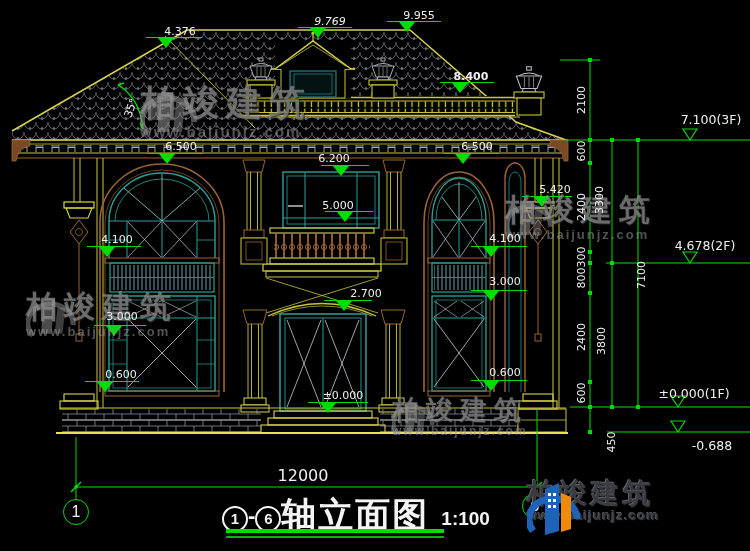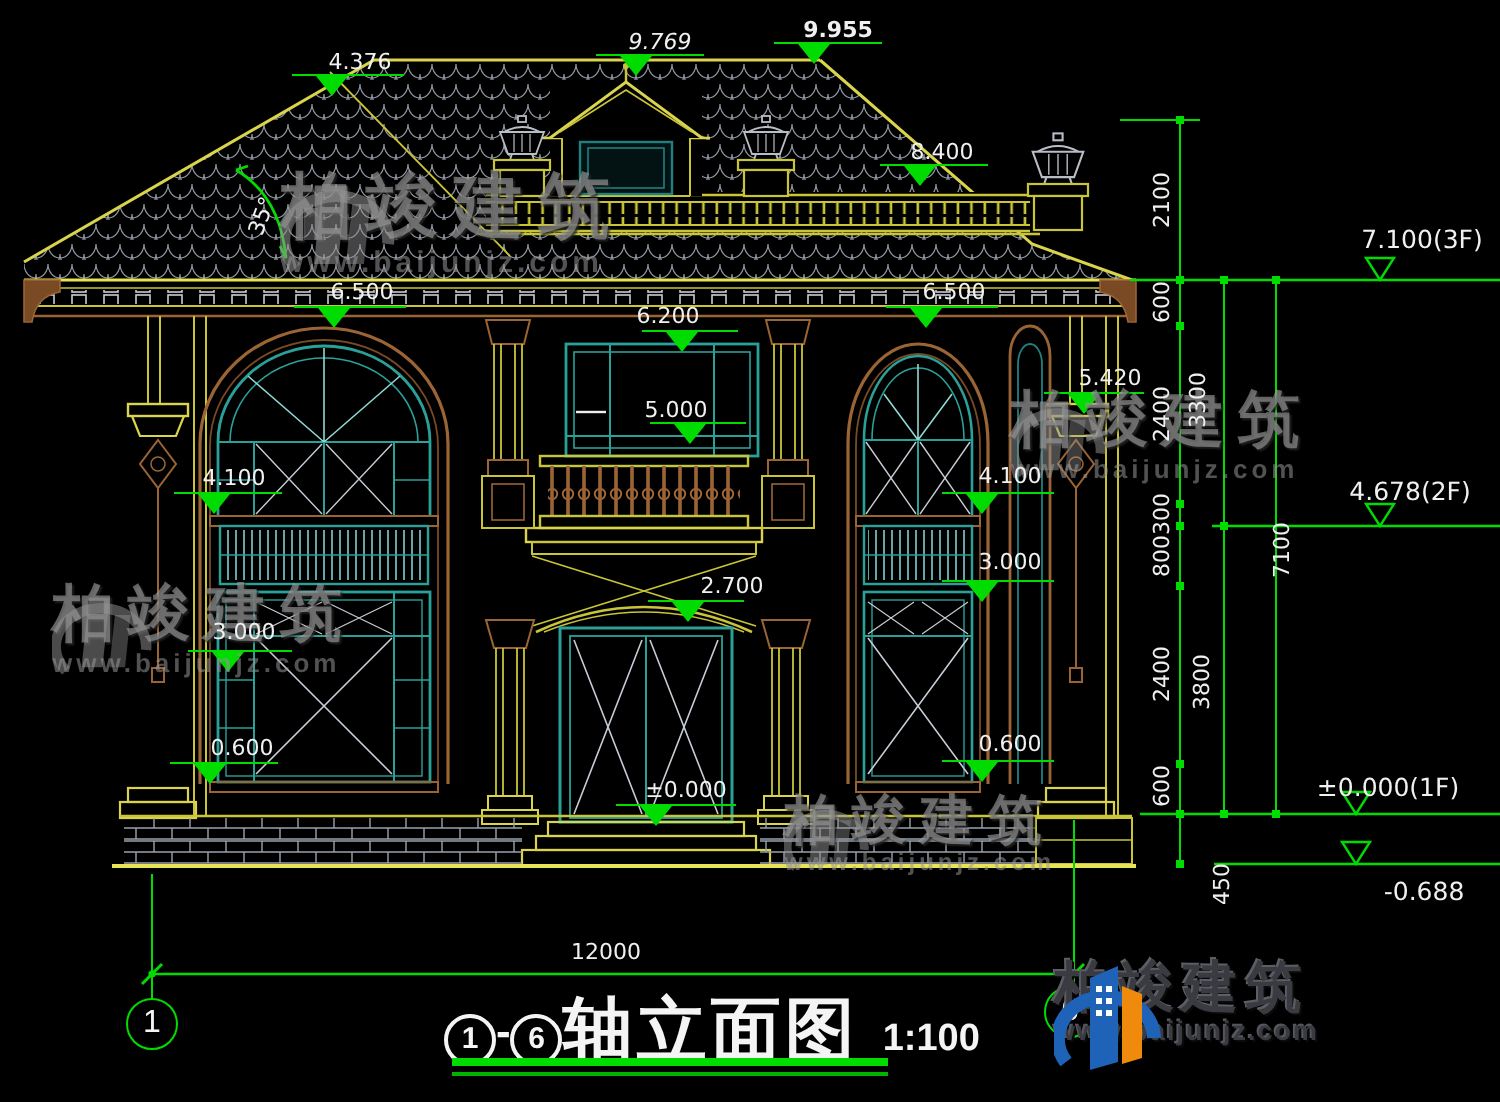--- a/index.html
+++ b/index.html
@@ -387,22 +387,22 @@
     </svg>
   <div class="col">
     <span class="wm-name" style="font-size:27px;">柏竣建筑</span>
     <span class="wm-url" style="font-size:12px;">www.baijunjz.com</span>
   </div>
 </div>
 
 <div id="annotations">
     <div class="ann" style="left: 180px; top: 31px; transform: translate(-50%, -50%);">4.376</div>
     <div class="ann" style="left: 330px; top: 21px; transform: translate(-50%, -50%); font-style: italic;">9.769</div>
-    <div class="ann" style="left: 419px; top: 15px; transform: translate(-50%, -50%); font-weight: bold;">9.955</div>
-    <div class="ann" style="left: 471px; top: 76px; transform: translate(-50%, -50%);">8.400</div>
+    <div class="ann" style="left: 419px; top: 15px; transform: translate(-50%, -50%);">9.955</div>
+    <div class="ann" style="left: 471px; top: 76px; transform: translate(-50%, -50%); font-weight: bold;">8.400</div>
     <div class="ann" style="left: 181px; top: 146px; transform: translate(-50%, -50%);">6.500</div>
     <div class="ann" style="left: 477px; top: 146px; transform: translate(-50%, -50%);">6.500</div>
     <div class="ann" style="left: 334px; top: 158px; transform: translate(-50%, -50%);">6.200</div>
     <div class="ann" style="left: 338px; top: 205px; transform: translate(-50%, -50%);">5.000</div>
     <div class="ann" style="left: 555px; top: 189px; transform: translate(-50%, -50%);">5.420</div>
     <div class="ann" style="left: 117px; top: 239px; transform: translate(-50%, -50%);">4.100</div>
     <div class="ann" style="left: 505px; top: 238px; transform: translate(-50%, -50%);">4.100</div>
     <div class="ann" style="left: 122px; top: 316px; transform: translate(-50%, -50%);">3.000</div>
     <div class="ann" style="left: 505px; top: 281px; transform: translate(-50%, -50%);">3.000</div>
     <div class="ann" style="left: 337px; top: 293px; transform: translate(-50%, -50%); margin-left: 29px;">2.700</div>
@@ -418,21 +418,21 @@
     <div class="ann" style="left: 581px; top: 151px; transform: translate(-50%, -50%) rotate(-90deg);">600</div>
     <div class="ann" style="left: 581px; top: 207px; transform: translate(-50%, -50%) rotate(-90deg);">2400</div>
     <div class="ann" style="left: 581px; top: 257px; transform: translate(-50%, -50%) rotate(-90deg);">300</div>
     <div class="ann" style="left: 581px; top: 278px; transform: translate(-50%, -50%) rotate(-90deg);">800</div>
     <div class="ann" style="left: 581px; top: 337px; transform: translate(-50%, -50%) rotate(-90deg);">2400</div>
     <div class="ann" style="left: 581px; top: 393px; transform: translate(-50%, -50%) rotate(-90deg);">600</div>
     <div class="ann" style="left: 611px; top: 442px; transform: translate(-50%, -50%) rotate(-90deg);">450</div>
     <div class="ann" style="left: 599px; top: 200px; transform: translate(-50%, -50%) rotate(-90deg);">3300</div>
     <div class="ann" style="left: 601px; top: 341px; transform: translate(-50%, -50%) rotate(-90deg);">3800</div>
     <div class="ann" style="left: 641px; top: 275px; transform: translate(-50%, -50%) rotate(-90deg);">7100</div>
-    <div class="ann" style="left: 303px; top: 476px; font-size: 11px; transform: translate(-50%, -50%);">12000</div>
+    <div class="ann" style="left: 303px; top: 476px; font-size: 16px; transform: translate(-50%, -50%);">12000</div>
   </div>
 
 <div class="axis-bubble" style="left:63px;top:499px;">
   <span>1</span>
 </div>
 <div class="axis-bubble" style="left:522px;top:493px;">
   <span>6</span>
 </div>
 
 <div id="titleblock">

